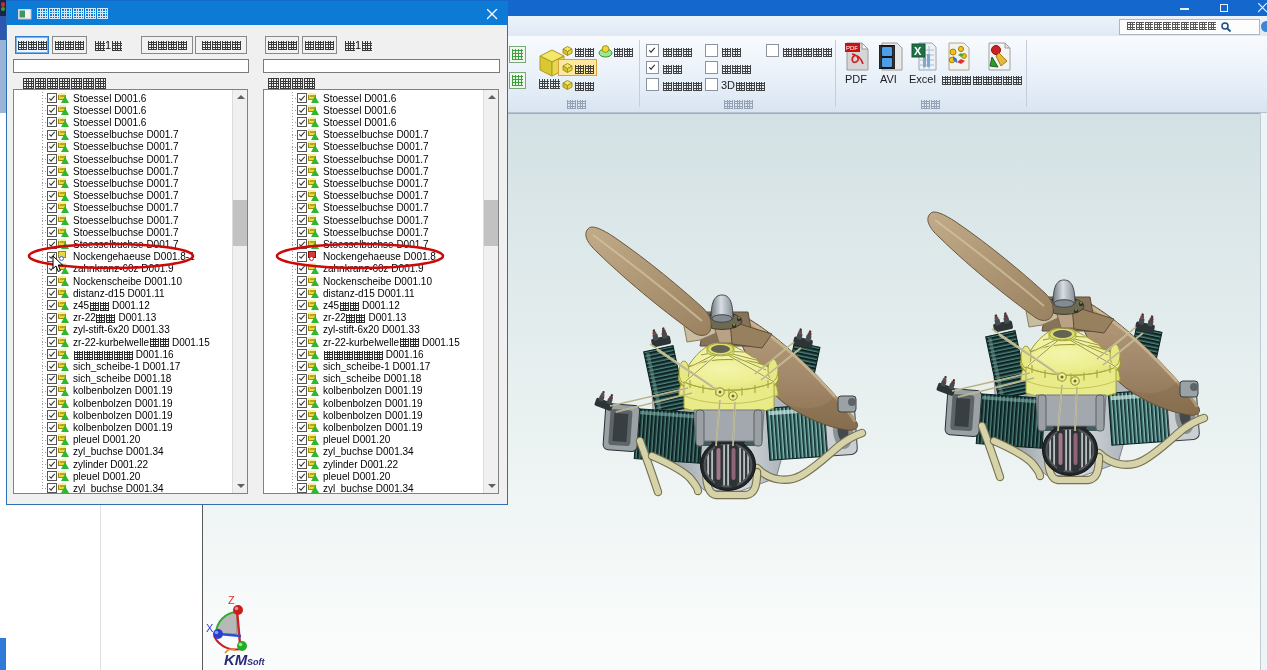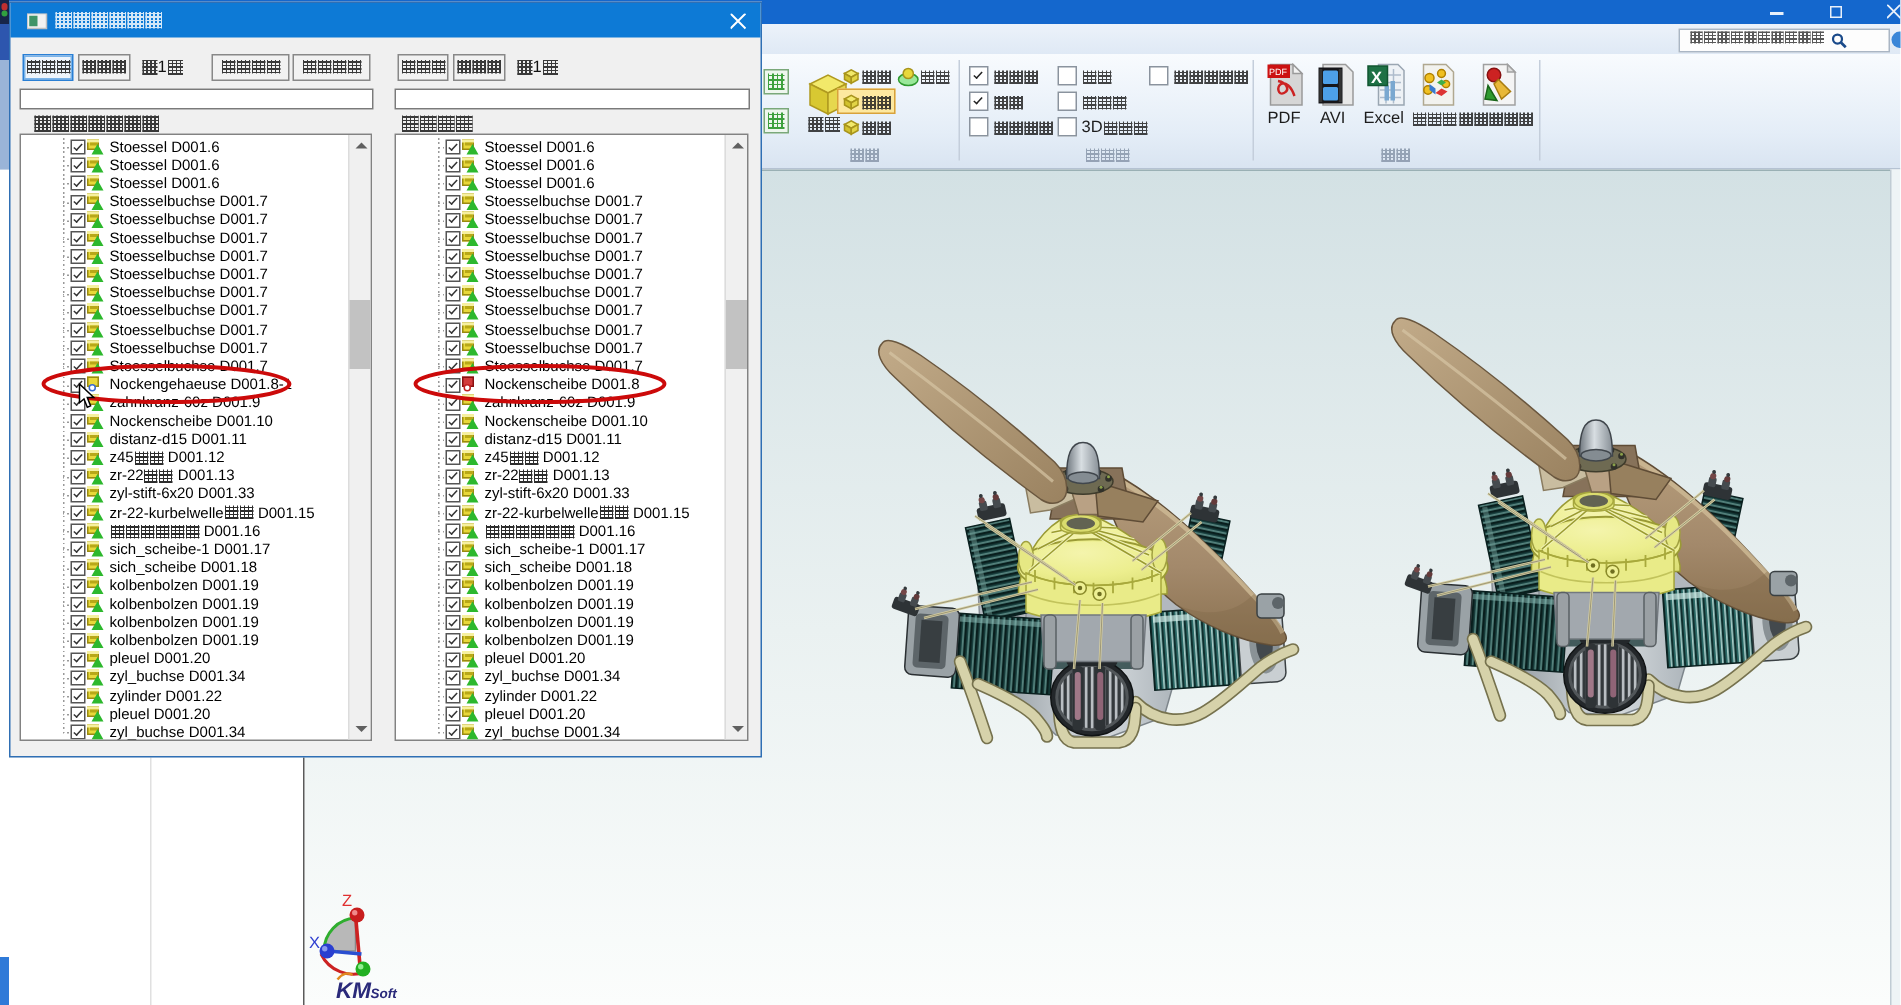--- a/index.html
+++ b/index.html
@@ -915,21 +915,21 @@
         <div class="tri"></div>
       </div>
       <div class="row" style="left:59px;top:148.9px">Stoesselbuchse D001.7</div>
       <div class="treeh" style="left:28px;top:166.6px;width:6px"></div>
       <div class="cb" style="left:33px;top:161.6px"></div>
       <div class="chk" style="left:35px;top:164.1px"></div>
       <div class="icn" style="left:44px;top:161.1px">
         <div class="box" style="background:#d23a3a;border-color:#8a1010"></div>
         <div class="abs" style="left:1px;top:5px;width:5px;height:5px;border:1.4px solid #c02020;border-radius:50%;background:#fff"></div>
       </div>
-      <div class="row" style="left:59px;top:161.1px">Nockenscheibe D001.8</div>
+      <div class="row" style="left:59px;top:161.1px">Nockengehaeuse D001.8</div>
       <div class="treeh" style="left:28px;top:178.8px;width:6px"></div>
       <div class="cb" style="left:33px;top:173.8px"></div>
       <div class="chk" style="left:35px;top:176.3px"></div>
       <div class="icn" style="left:44px;top:173.3px">
         <div class="box"></div>
         <div class="boxt"></div>
         <div class="boxs"></div>
         <div class="tri"></div>
       </div>
       <div class="row" style="left:59px;top:173.3px">zahnkranz-60z D001.9</div>

